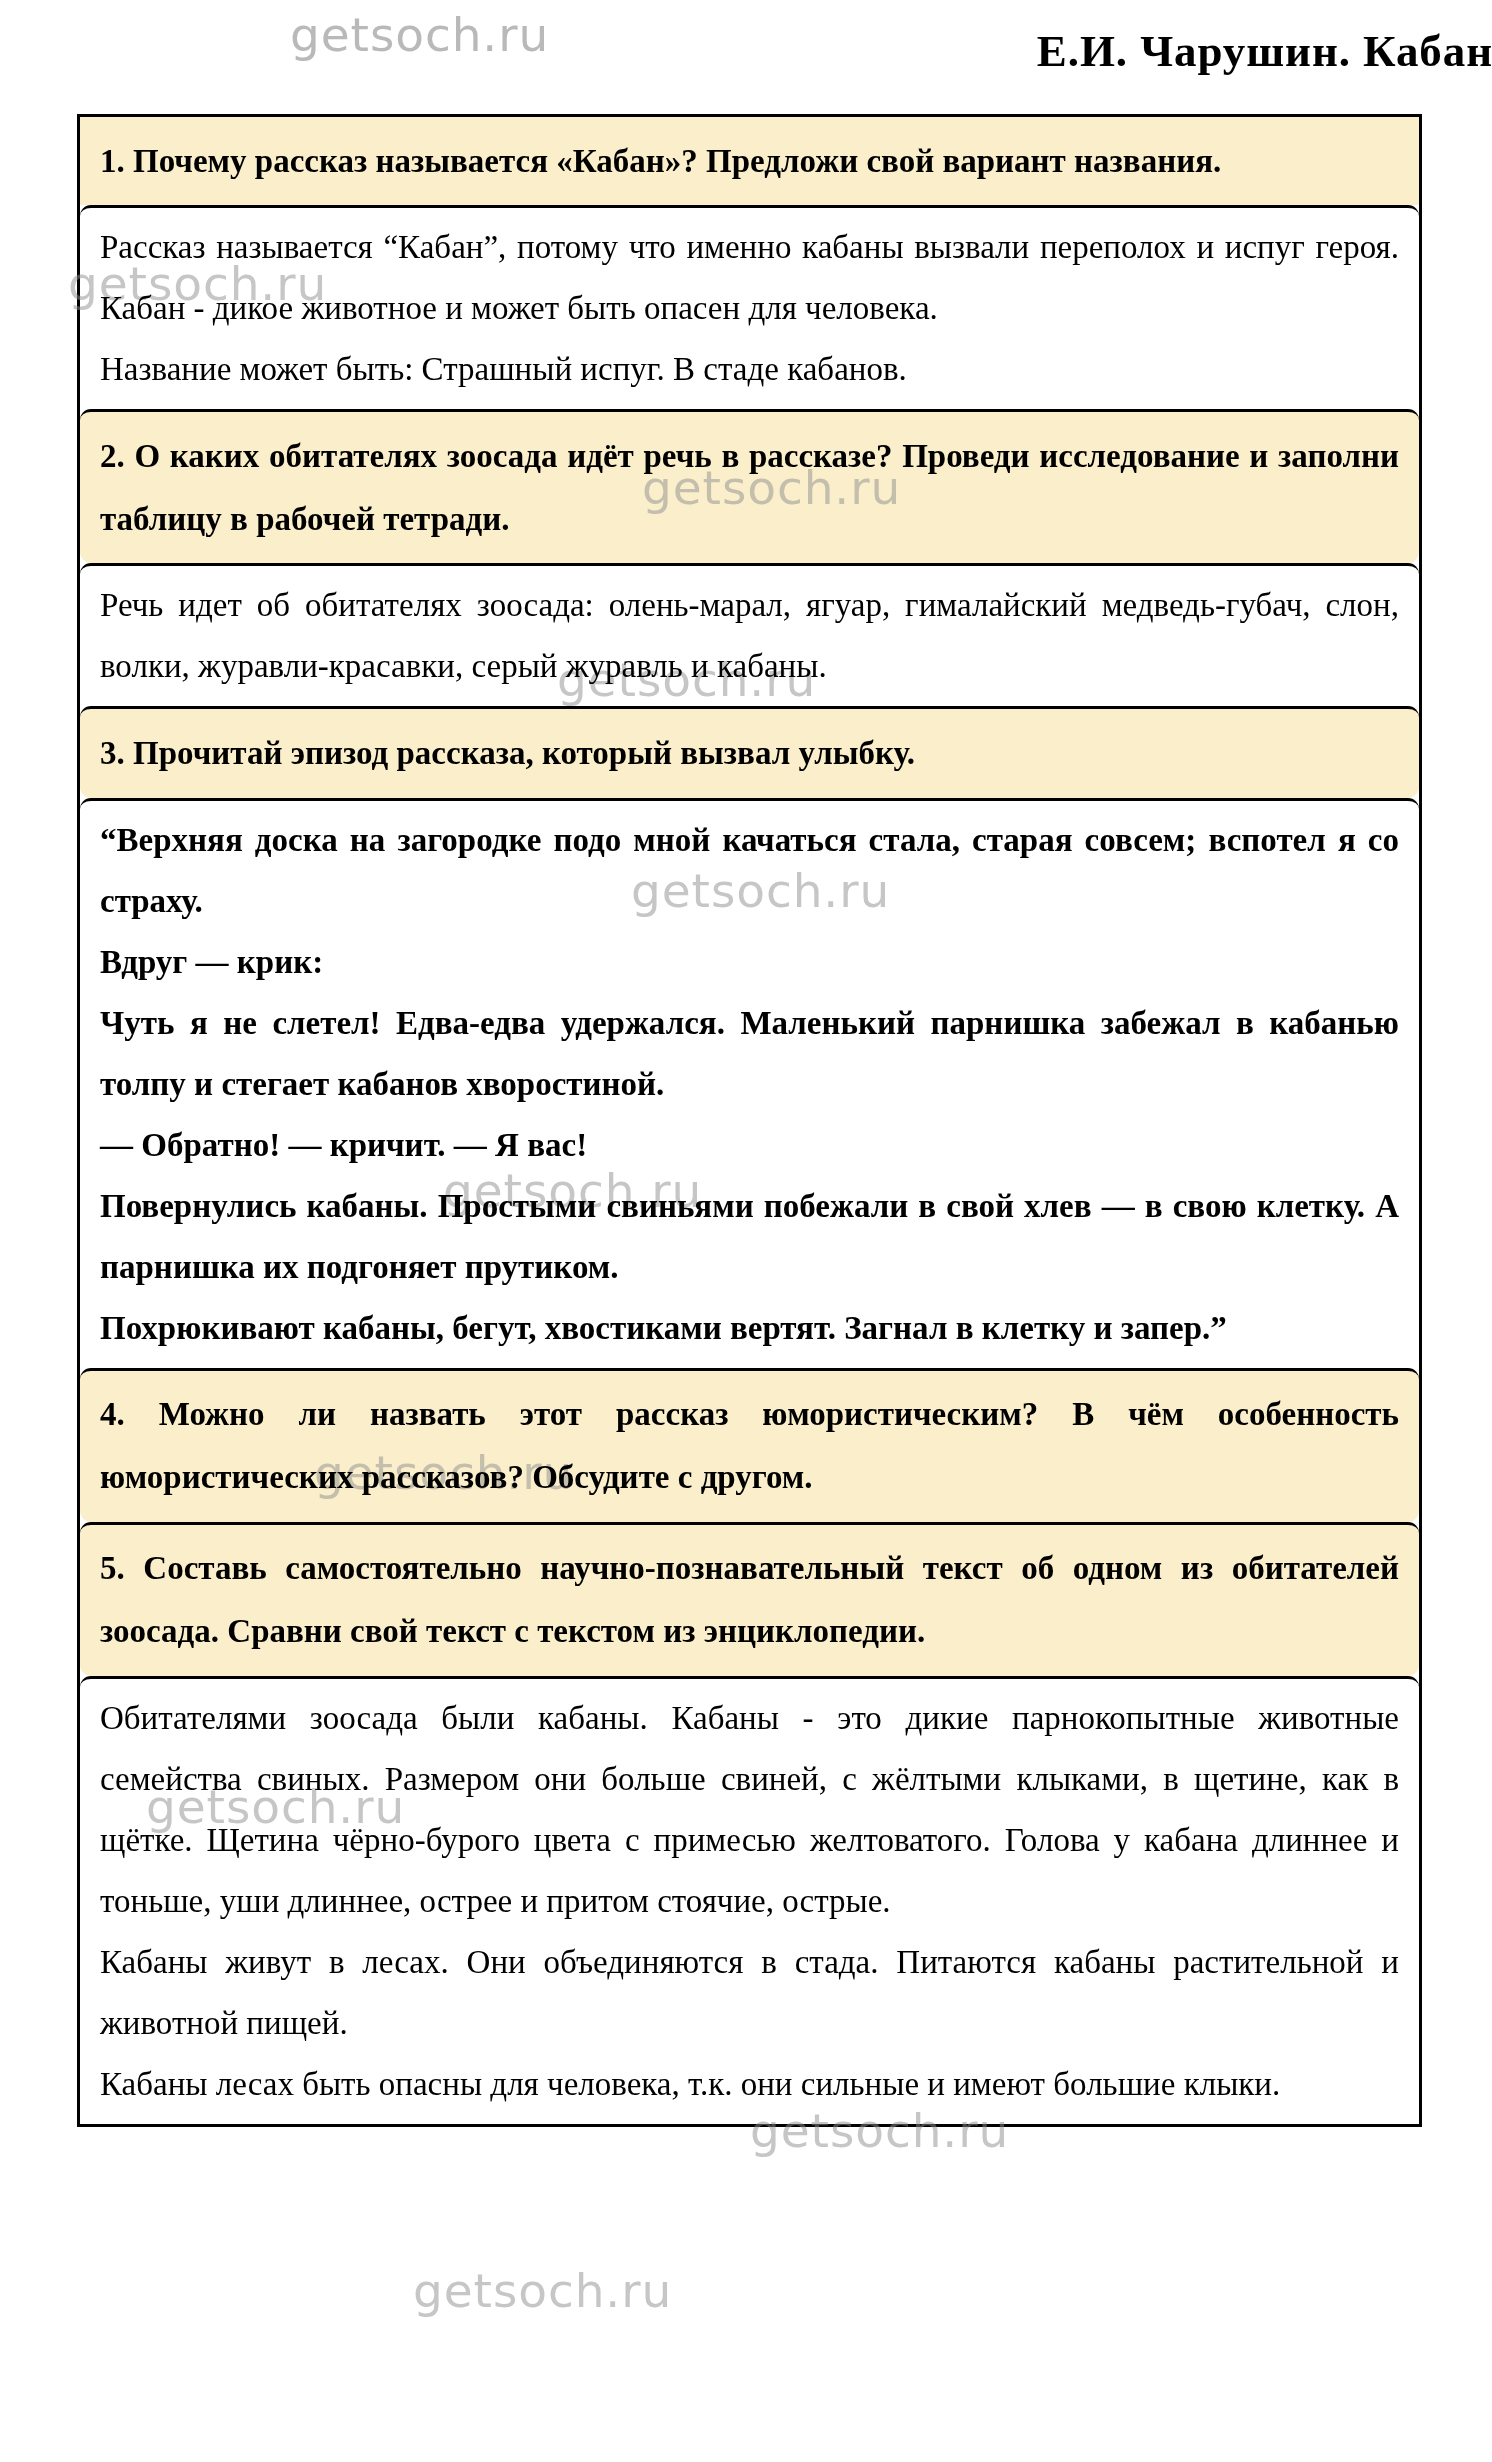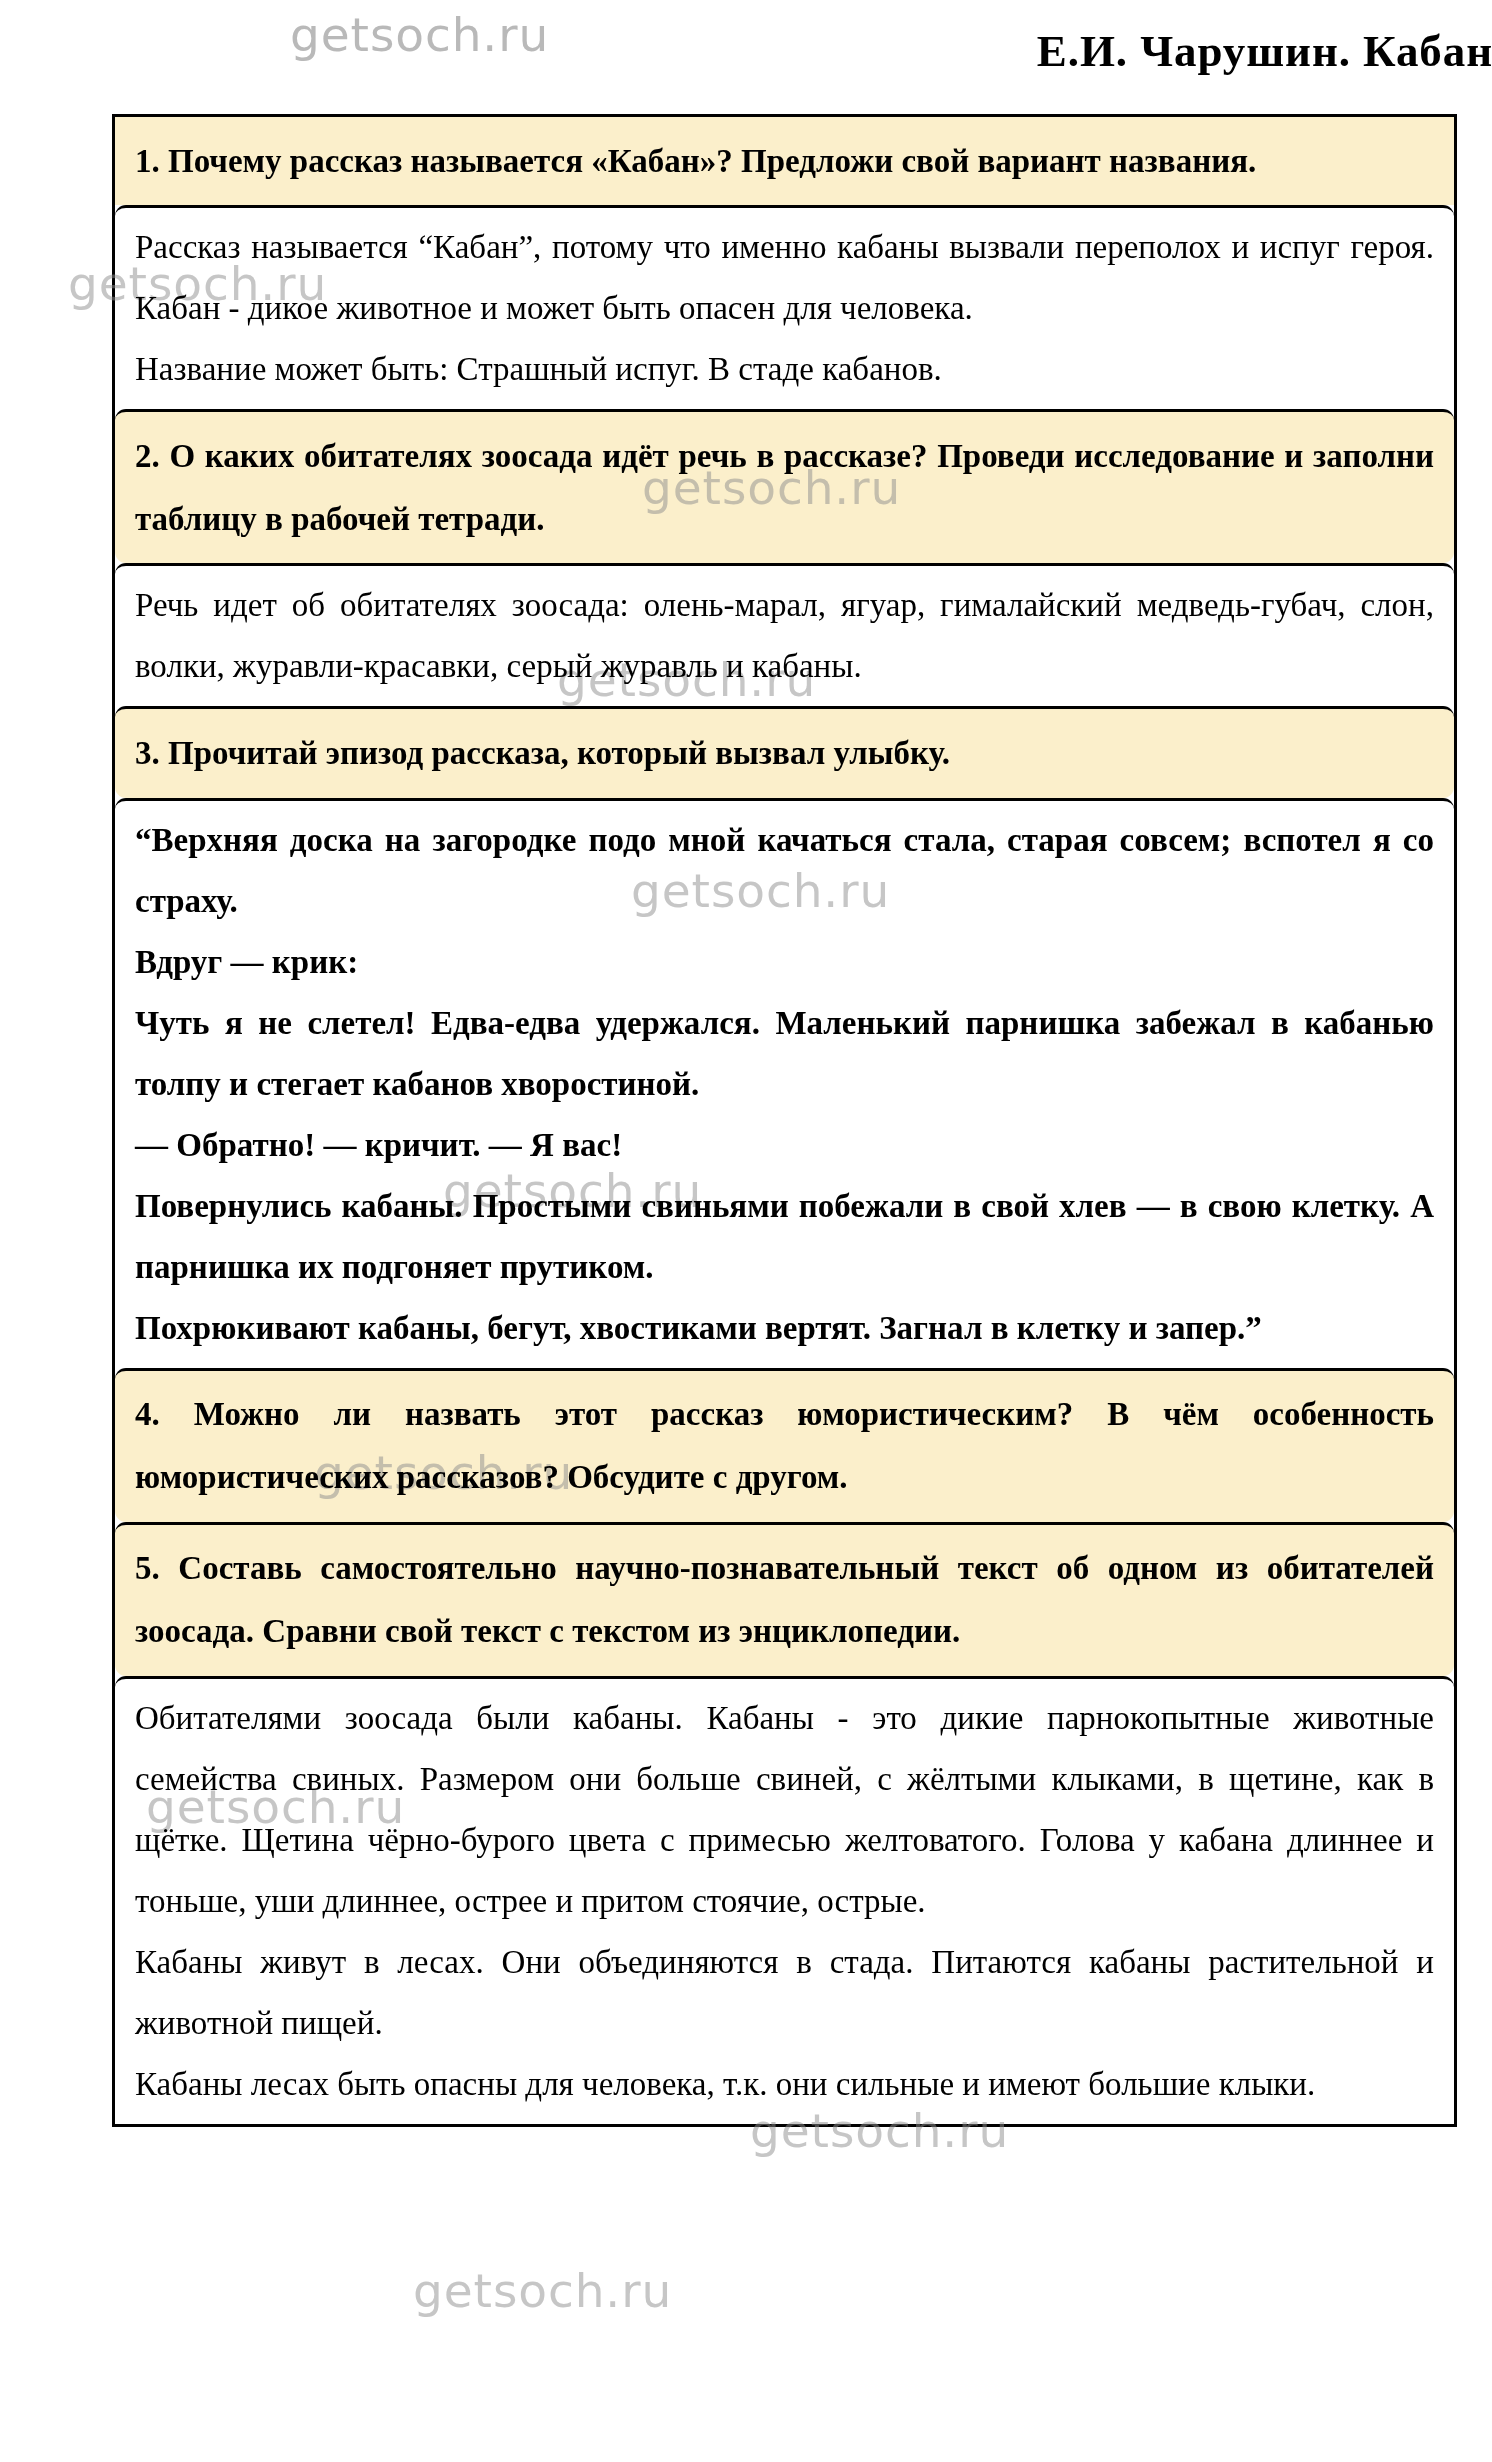--- a/index.html
+++ b/index.html
@@ -32,21 +32,20 @@
     z-index: 2;
   }
   .qa-table {
     position: absolute;
     left: 77px;
     top: 114px;
     width: 1345px;
     box-sizing: border-box;
     border: 3.6px solid #000000;
     background: #ffffff;
-    margin-left: 35px;
   }
   .row {
     box-sizing: border-box;
     font-size: 33px;
     text-align: justify;
     padding: 9px 20px;
   }
   .row + .row {
     border-top: 3.6px solid #000000;
     border-radius: 11px;

